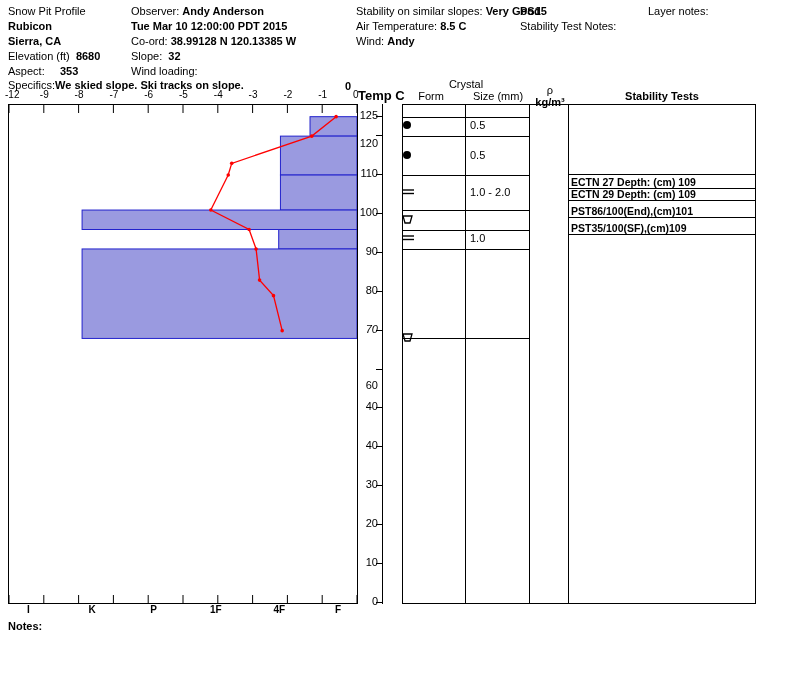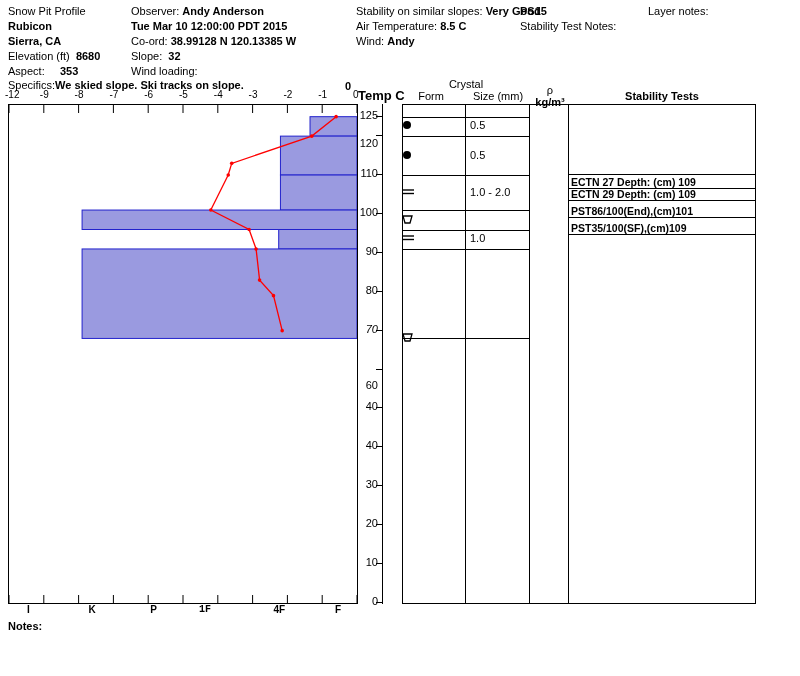--- a/index.html
+++ b/index.html
@@ -158,21 +158,21 @@
       <circle cx="250.56" cy="175.078125" r="1.8" fill="#ff0000"></circle>
       <circle cx="264.48" cy="190.640625" r="1.8" fill="#ff0000"></circle>
       <circle cx="273.17999999999995" cy="225.65625" r="1.8" fill="#ff0000"></circle>
     </svg>
 </div>
 
 <div class="bottom-axis" id="bottom-axis">
     <div class="tick" style="left: 19px;">I</div>
     <div class="tick" style="left: 80.6px;">K</div>
     <div class="tick" style="left: 142.2px;">P</div>
-    <div class="tick" style="left: 191px; font-family: Liberation Mono, monospace;">1F</div>
+    <div class="tick" style="left: 202px;">1F</div>
     <div class="tick" style="left: 265.4px;">4F</div>
     <div class="tick" style="left: 327px;">F</div>
   </div>
 
 <div id="zerolabel">0</div>
 <div id="tempclabel">Temp C</div>
 <div id="depthaxis">
   <div id="depthline"></div>
 <div class="dlabel" style="top: 491px;">0</div>
     <div class="dtick" style="top: 498px;"></div>

